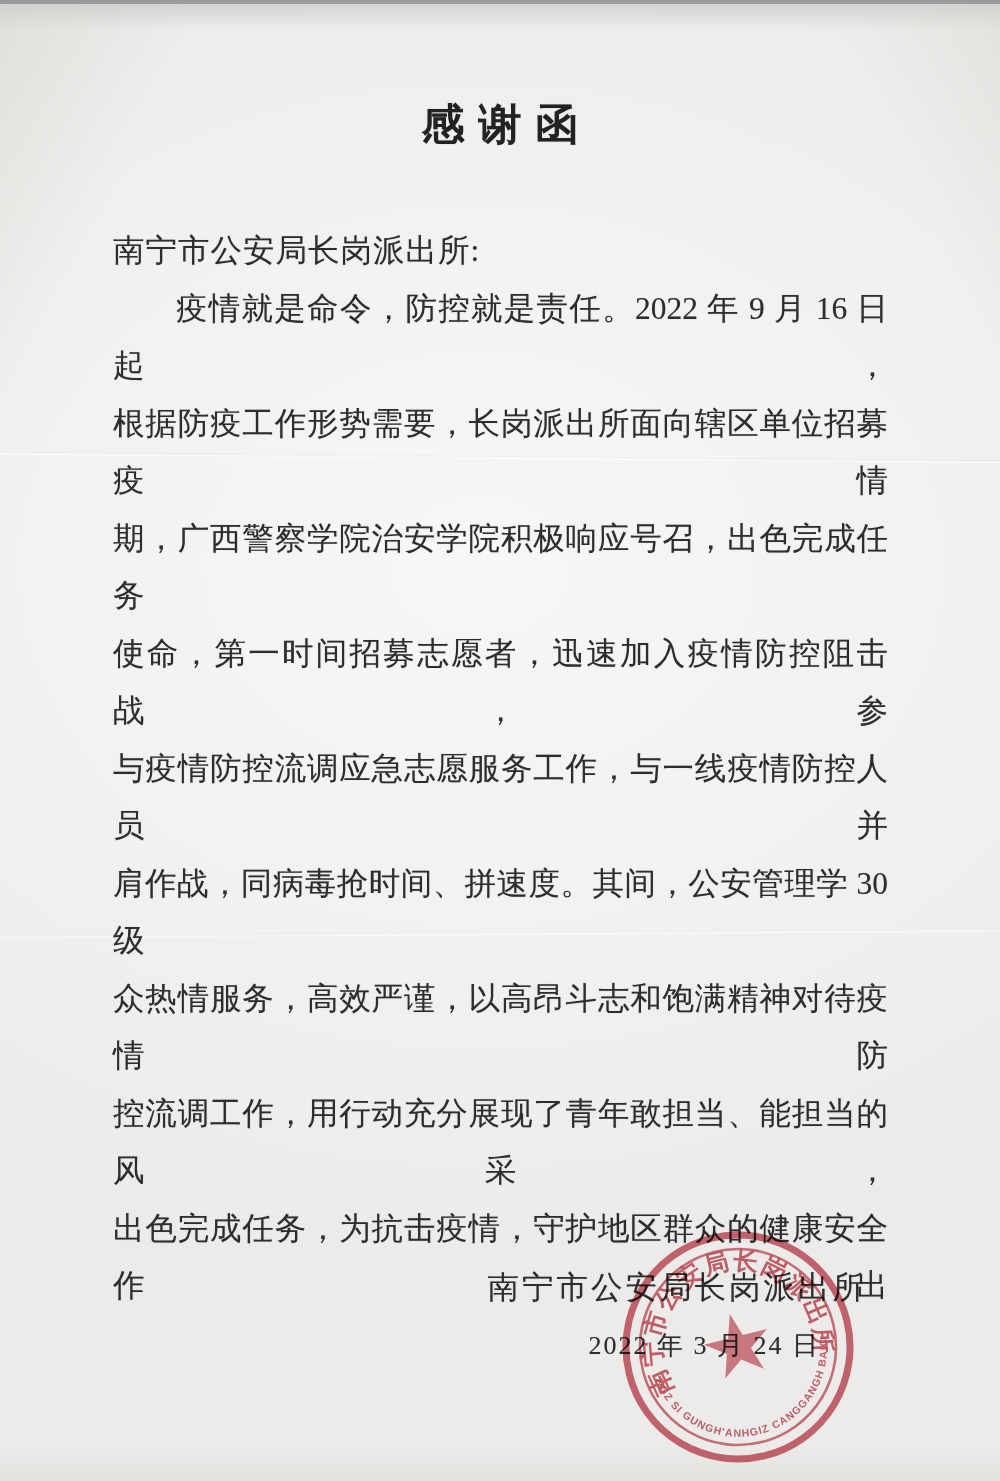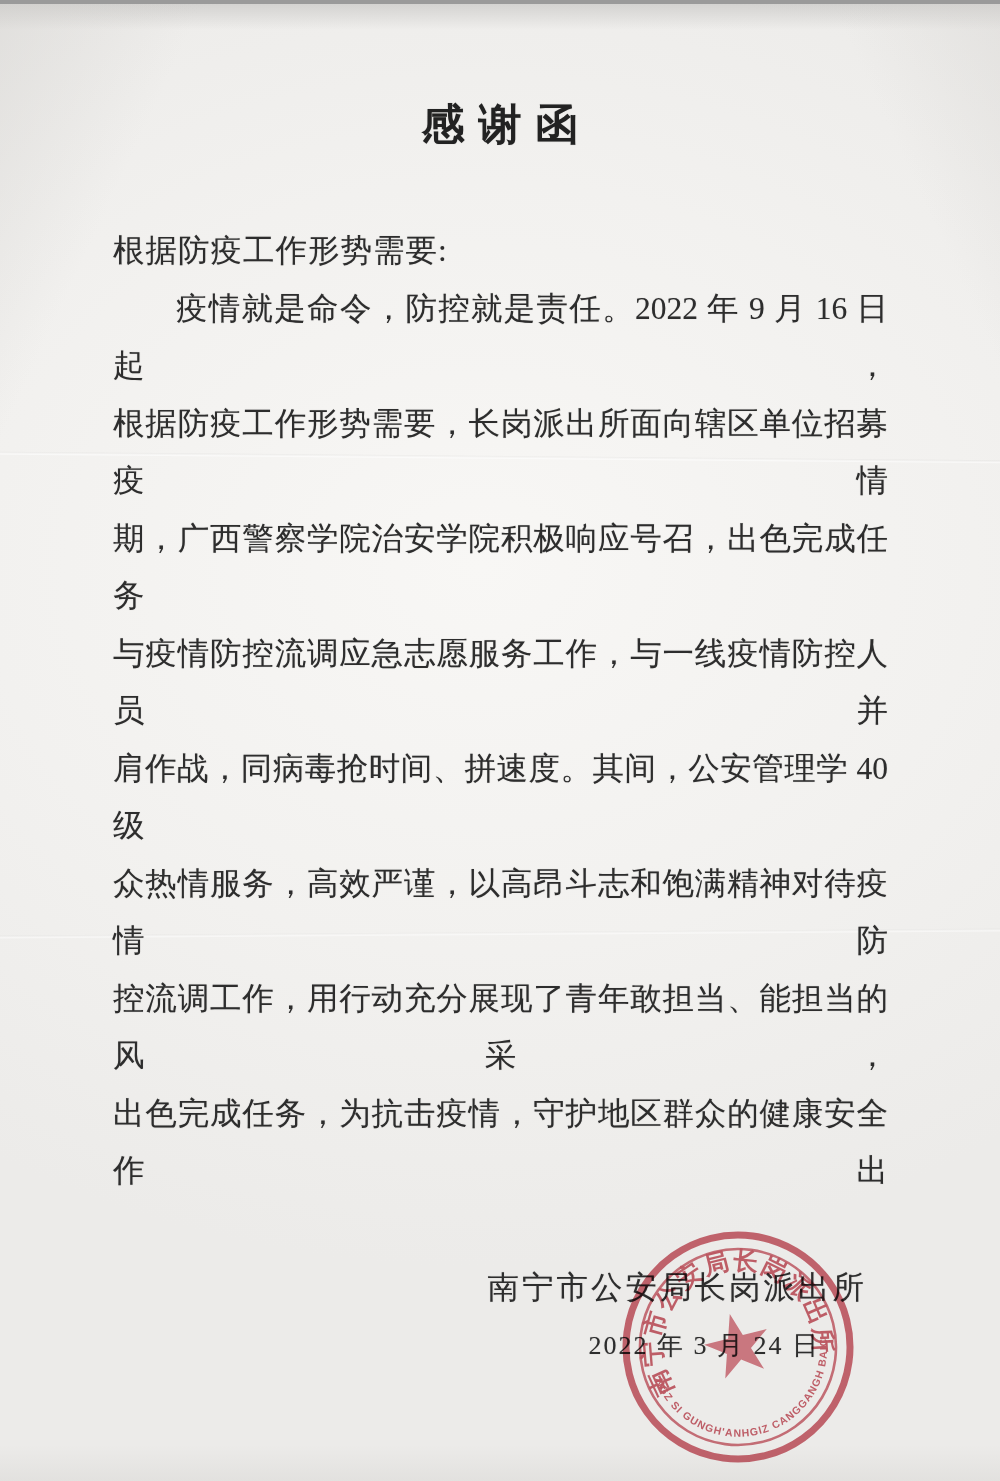--- a/index.html
+++ b/index.html
@@ -62,26 +62,27 @@
 <body>
 
 <div class="page">
 
   <div class="crease crease-1"></div>
   <div class="crease crease-2"></div>
 
   <div class="title">感谢函</div>
 
   <div class="letter">
-    <div class="salutation">根据防疫工作形势需要:</div>
+    <div class="salutation">南宁市公安局长岗派出所:</div>
     <div class="ln indent">疫情就是命令，防控就是责任。2022 年 9 月 16 日起，</div>
     <div class="ln">根据防疫工作形势需要，长岗派出所面向辖区单位招募疫情</div>
     <div class="ln">期，广西警察学院治安学院积极响应号召，出色完成任务</div>
+    <div class="ln">使命，第一时间招募志愿者，迅速加入疫情防控阻击战，参</div>
     <div class="ln">与疫情防控流调应急志愿服务工作，与一线疫情防控人员并</div>
-    <div class="ln">肩作战，同病毒抢时间、拼速度。其间，公安管理学 40 级</div>
+    <div class="ln">肩作战，同病毒抢时间、拼速度。其间，公安管理学 30 级</div>
     <div class="ln">众热情服务，高效严谨，以高昂斗志和饱满精神对待疫情防</div>
     <div class="ln">控流调工作，用行动充分展现了青年敢担当、能担当的风采，</div>
     <div class="ln">出色完成任务，为抗击疫情，守护地区群众的健康安全作出</div>
 
   </div>
 
   <div class="signature">南宁市公安局长岗派出所</div>
   <div class="date">2022 年 3 月 24 日</div>
 
   <div class="seal">

